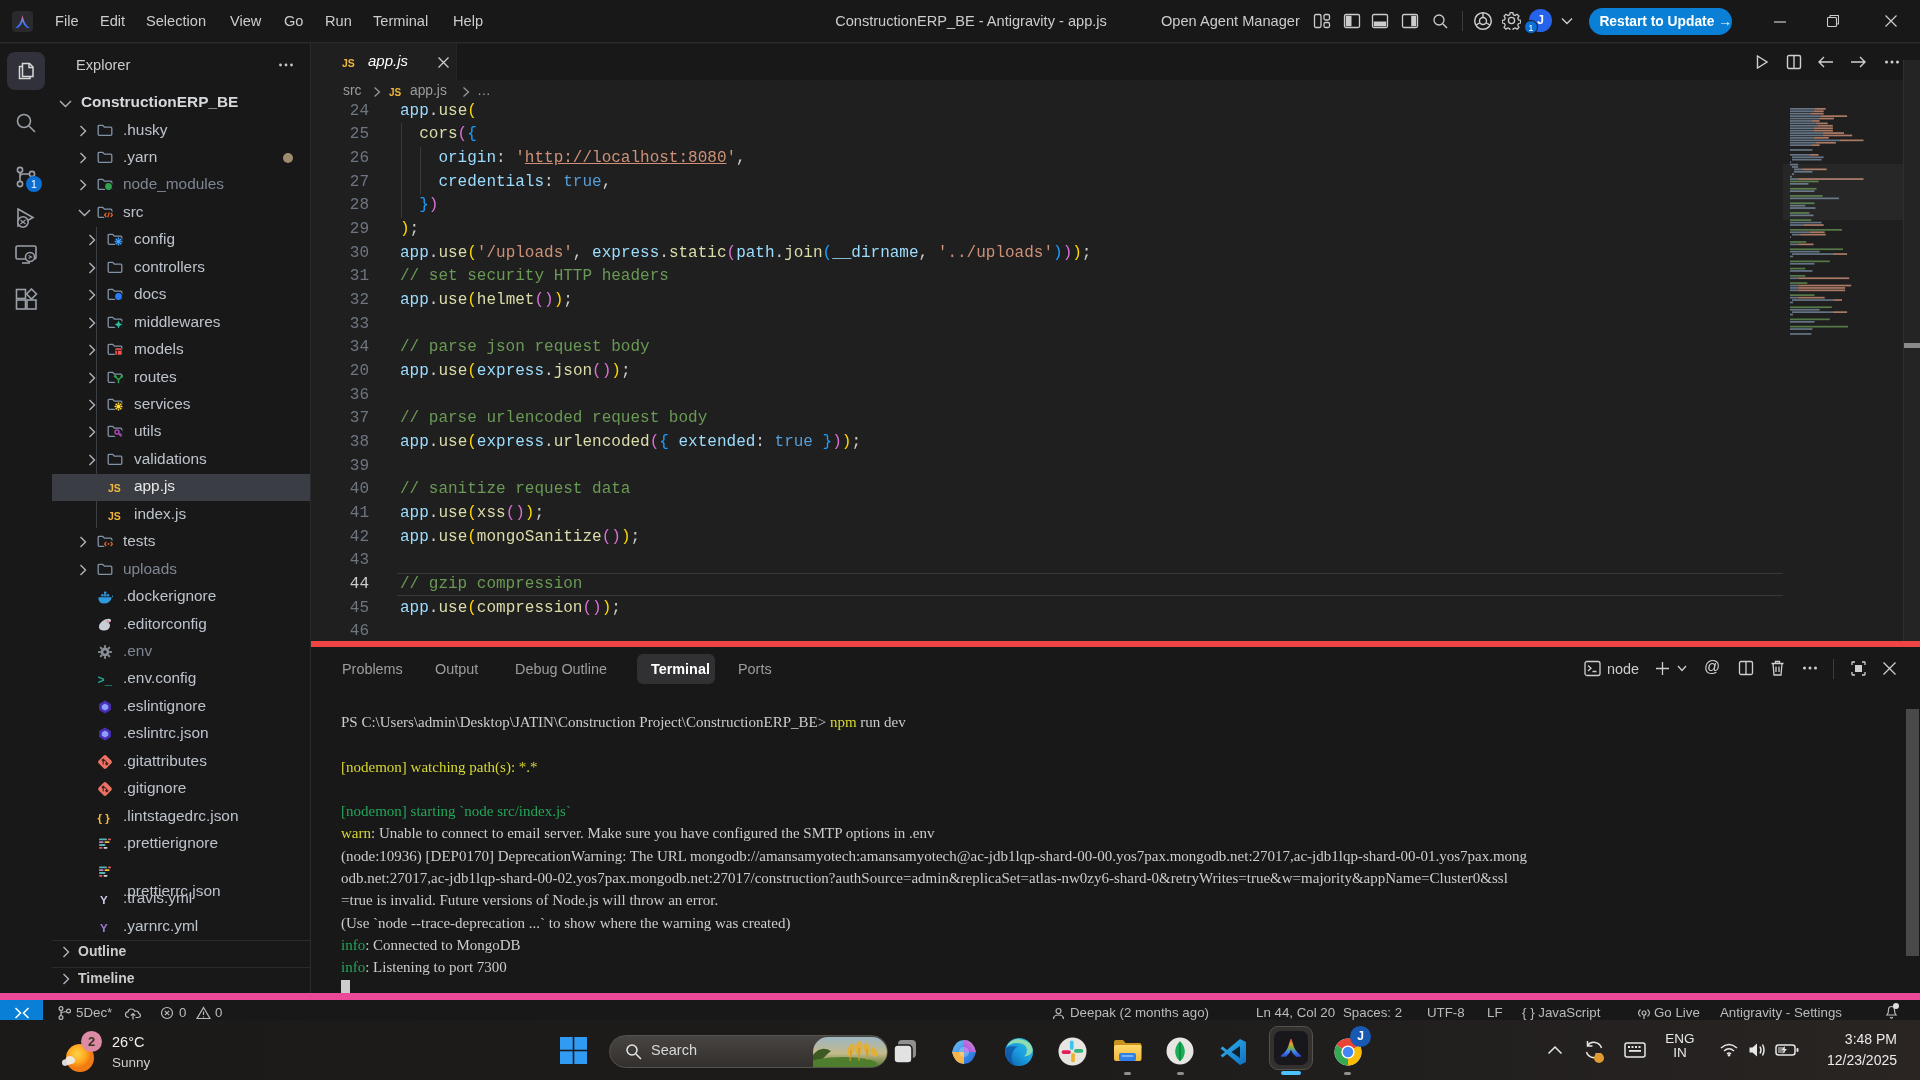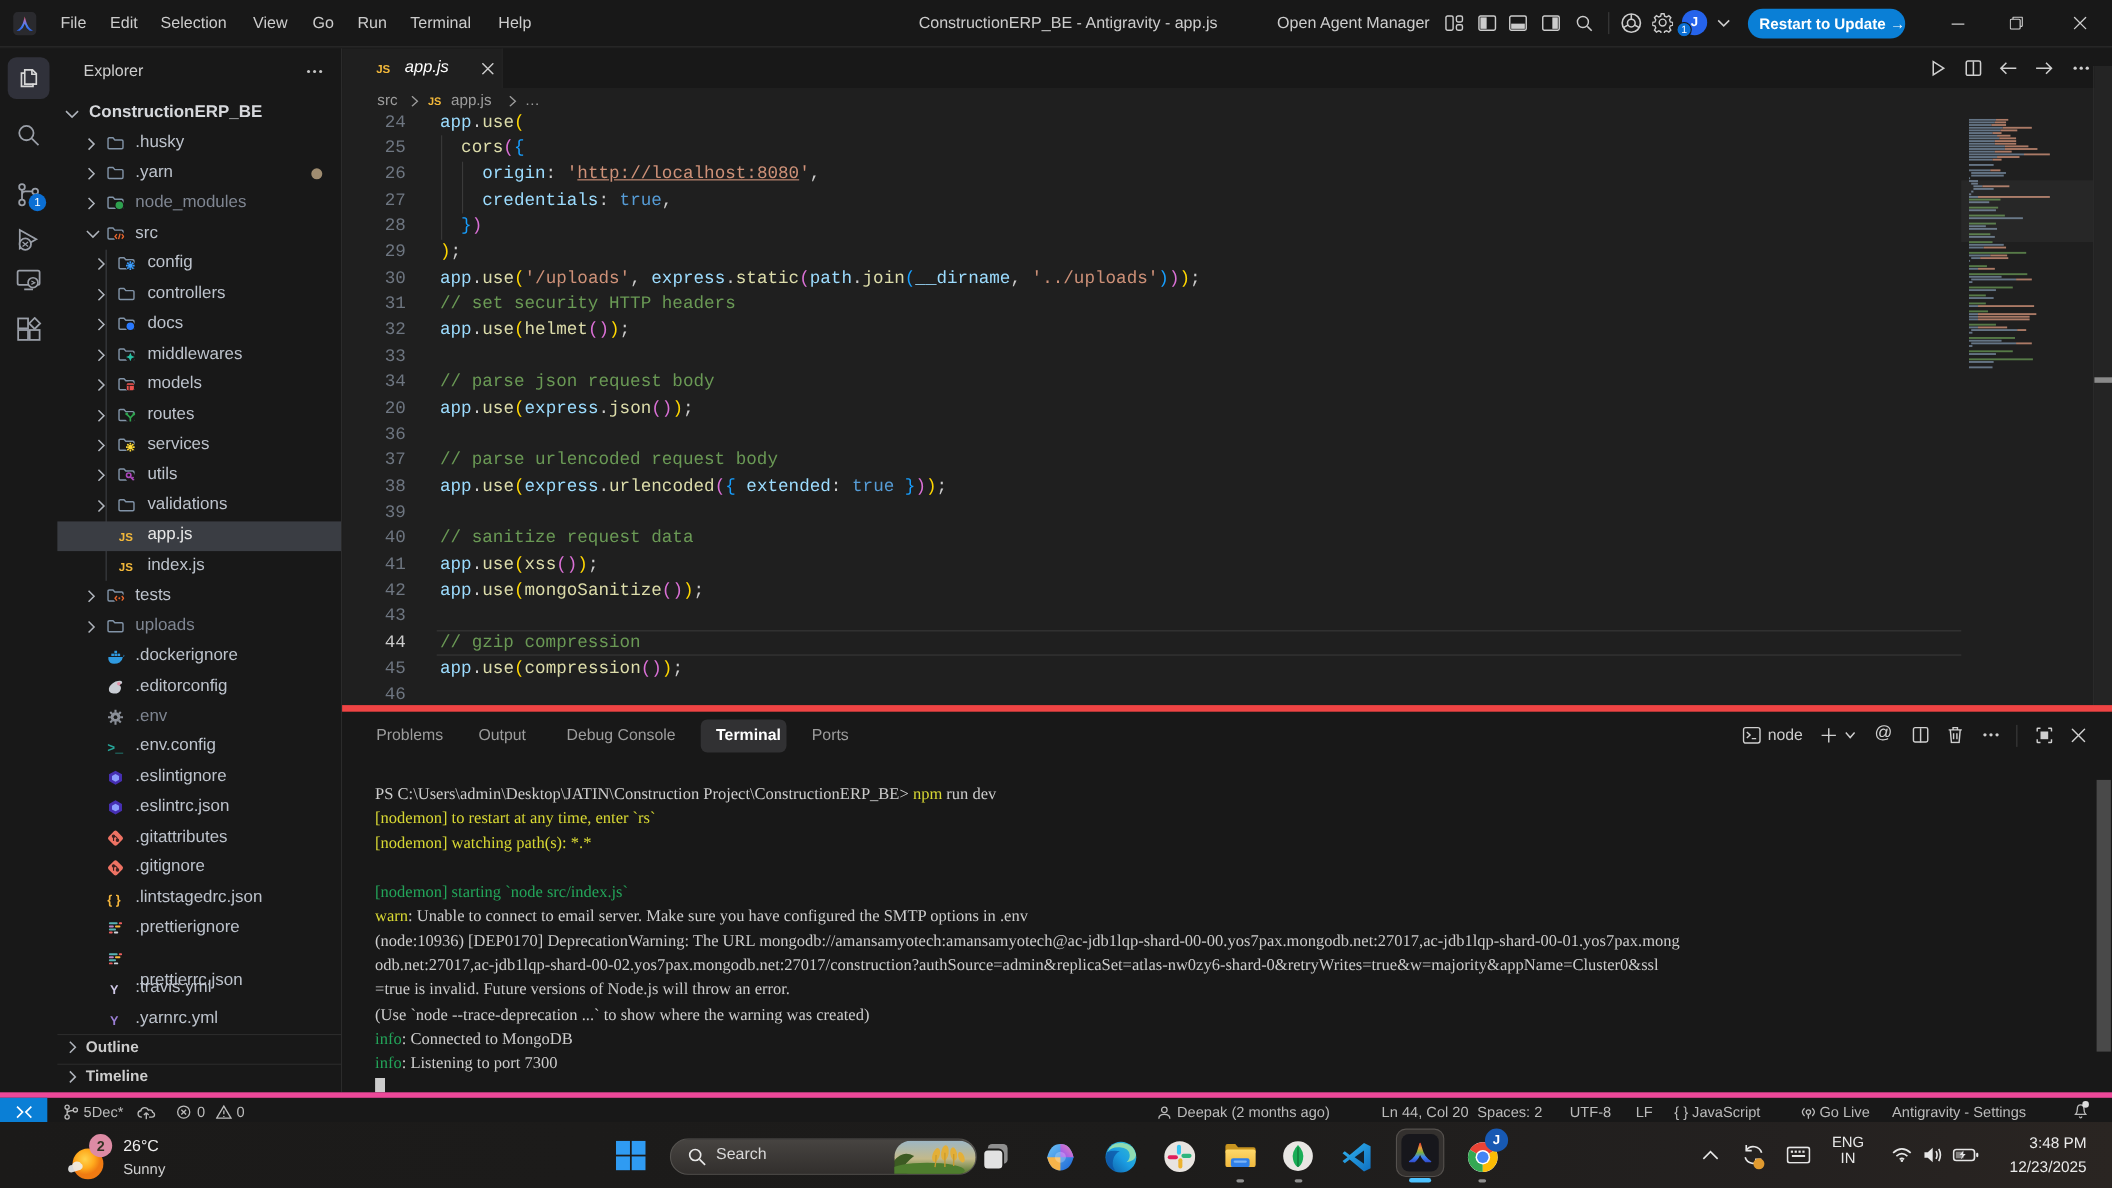--- a/index.html
+++ b/index.html
@@ -17,21 +17,21 @@
 #breadcrumb{position:absolute;left:0;top:36px;width:1609px;height:24px;color:#9d9d9d;font-size:13.8px}
 .code-line{position:absolute;left:89px;white-space:pre;font-family:"Liberation Mono",monospace;font-size:16px;line-height:23.67px;color:#cccccc}
 .lnum{position:absolute;left:0px;width:58px;text-align:right;font-family:"Liberation Mono",monospace;font-size:16px;line-height:23.67px;color:#6e7681}
 .tv{color:#9CDCFE}.tf{color:#DCDCAA}.tk{color:#569CD6}.ts{color:#CE9178}.tc{color:#6A9955}.tp{color:#cccccc}
 .b1{color:#FFD700}.b2{color:#DA70D6}.b3{color:#179FFF}
 .u{text-decoration:underline}
 #panel{position:absolute;left:311px;top:641px;width:1609px;height:352px;background:#181818;border-top:6px solid #ef4444}
 .ptab{position:absolute;top:14px;color:#9d9d9d;font-size:14.4px}
 .term-line{position:absolute;left:30px;white-space:pre;font-family:Liberation Serif, serif;font-size:15px;line-height:22.3px;color:#cccccc}
 .ty{color:#d8d833}.tg{color:#23a55a}
-#statusbar{position:absolute;left:0;top:993px;width:1920px;height:27px;background:#181818;border-top:5px solid #ec4899;color:#bbbbbb;font-size:13.3px}
+#statusbar{position:absolute;left:0;top:993px;width:1920px;height:27px;background:#181818;border-top:7px solid #ec4899;color:#bbbbbb;font-size:13.3px}
 .sb{position:absolute;top:0;height:26px;line-height:26px;white-space:nowrap;color:#bbbbbb}
 #taskbar{position:absolute;left:0;top:1020px;width:1920px;height:60px;background:linear-gradient(90deg,#1b1a19 0%,#1d1c1b 55%,#242120 85%,#2a2522 100%)}
 .tdot{position:absolute;top:1072px;width:7px;height:3px;border-radius:2px;background:#8f8f8f}
 </style></head><body>
 <div id="screen">
     <div id="titlebar">
       <div class="abs" style="left:12px;top:11px;width:21px;height:21px;background:#2a2a2e;border-radius:4px"></div>
       <svg class="abs" style="left:12px;top:11px" width="21" height="21" viewBox="0 0 21 21">
         <path d="M3 17 Q8 14 9.4 8 L10.5 4 L11.6 8 Q13 14 18 17 L15 17 Q11.5 14.5 10.5 10.5 Q9.5 14.5 6 17 Z" fill="url(#ag)"></path>
         <defs>
@@ -660,21 +660,21 @@
         <rect x="7" y="225.1" width="21.4" height="1.7" fill="#8aa3bd" opacity="0.65"></rect>
       </svg>
       <div class="abs" style="left:1472px;top:120px;width:120px;height:56px;background:rgba(255,255,255,0.04)"></div>
       <div class="abs" style="left:1592px;top:16px;width:1px;height:581px;background:#2f2f2f"></div>
       <div class="abs" style="left:1593px;top:16px;width:16px;height:581px;background:#242424"></div>
       <div class="abs" style="left:1593px;top:299px;width:16px;height:5px;background:#8a8a8a"></div>
     </div>
     <div id="panel">
       <div class="ptab" style="left:31px">Problems</div>
       <div class="ptab" style="left:124px">Output</div>
-      <div class="ptab" style="left:204px">Debug Console</div>
+      <div class="ptab" style="left:204px">Debug Outline</div>
       <div class="ptab" style="left:427px">Ports</div>
       <div class="abs" style="left:326px;top:7px;width:78px;height:30px;background:#313133;border-radius:6px"></div>
       <div class="ptab" style="left:340px;color:#ffffff;font-weight:bold">Terminal</div>
       <svg class="abs" style="left:1273px;top:13px" width="17" height="17" viewBox="0 0 17 17">
         <rect x="1" y="1.5" width="15" height="14" rx="2" stroke="#cfcfcf" stroke-width="1.3" fill="none"></rect>
         <path d="M4 5.5 L7 8.2 L4 11 M8.5 11.5 h4" stroke="#cfcfcf" stroke-width="1.3" fill="none"></path>
       </svg>
       <div class="ptab" style="left:1296px;color:#cccccc">node</div>
       <svg class="abs" style="left:1344px;top:14px" width="15" height="15" viewBox="0 0 15 15">
         <path d="M7.5 1 V14 M1 7.5 H14" stroke="#cfcfcf" stroke-width="1.3"></path>
@@ -697,21 +697,20 @@
       </svg>
       <div class="abs" style="left:1522px;top:12px;width:1px;height:20px;background:#3c3c3c"></div>
       <svg class="abs" style="left:1539px;top:13px" width="17" height="17" viewBox="0 0 17 17">
         <path d="M2 5 V2.5 Q2 2 2.5 2 H5 M12 2 h2.5 Q15 2 15 2.5 V5 M15 12 v2.5 Q15 15 14.5 15 H12 M5 15 H2.5 Q2 15 2 14.5 V12" stroke="#cfcfcf" stroke-width="1.3" fill="none"></path>
         <rect x="5" y="5" width="7" height="7" fill="#cfcfcf"></rect>
       </svg>
       <svg class="abs" style="left:1572px;top:15px" width="13" height="13" viewBox="0 0 13 13">
         <path d="M0.5 0.5 L12.5 12.5 M12.5 0.5 L0.5 12.5" stroke="#cfcfcf" stroke-width="1.3"></path>
       </svg>
       <div class="term-line" style="top:63.9px">PS C:\Users\admin\Desktop\JATIN\Construction Project\ConstructionERP_BE&gt; <span class="ty">npm</span> run dev</div>
-      <div class="term-line" style="top:86.2px"><span class="ty">[nodemon] to restart at any time, enter `rs`</span></div>
       <div class="term-line" style="top:108.5px"><span class="ty">[nodemon] watching path(s): *.*</span></div>
       <div class="term-line" style="top:153.1px"><span class="tg">[nodemon] starting `node src/index.js`</span></div>
       <div class="term-line" style="top:175.3px"><span class="ty">warn</span>: Unable to connect to email server. Make sure you have configured the SMTP options in .env</div>
       <div class="term-line" style="top:197.7px">(node:10936) [DEP0170] DeprecationWarning: The URL mongodb://amansamyotech:amansamyotech@ac-jdb1lqp-shard-00-00.yos7pax.mongodb.net:27017,ac-jdb1lqp-shard-00-01.yos7pax.mong</div>
       <div class="term-line" style="top:219.9px">odb.net:27017,ac-jdb1lqp-shard-00-02.yos7pax.mongodb.net:27017/construction?authSource=admin&amp;replicaSet=atlas-nw0zy6-shard-0&amp;retryWrites=true&amp;w=majority&amp;appName=Cluster0&amp;ssl</div>
       <div class="term-line" style="top:242.2px">=true is invalid. Future versions of Node.js will throw an error.</div>
       <div class="term-line" style="top:264.6px">(Use `node --trace-deprecation ...` to show where the warning was created)</div>
       <div class="term-line" style="top:286.9px"><span class="tg">info</span>: Connected to MongoDB</div>
       <div class="term-line" style="top:309.2px"><span class="tg">info</span>: Listening to port 7300</div>
       <div class="abs" style="left:30px;top:332.5px;width:9px;height:19px;background:#cccccc"></div>

